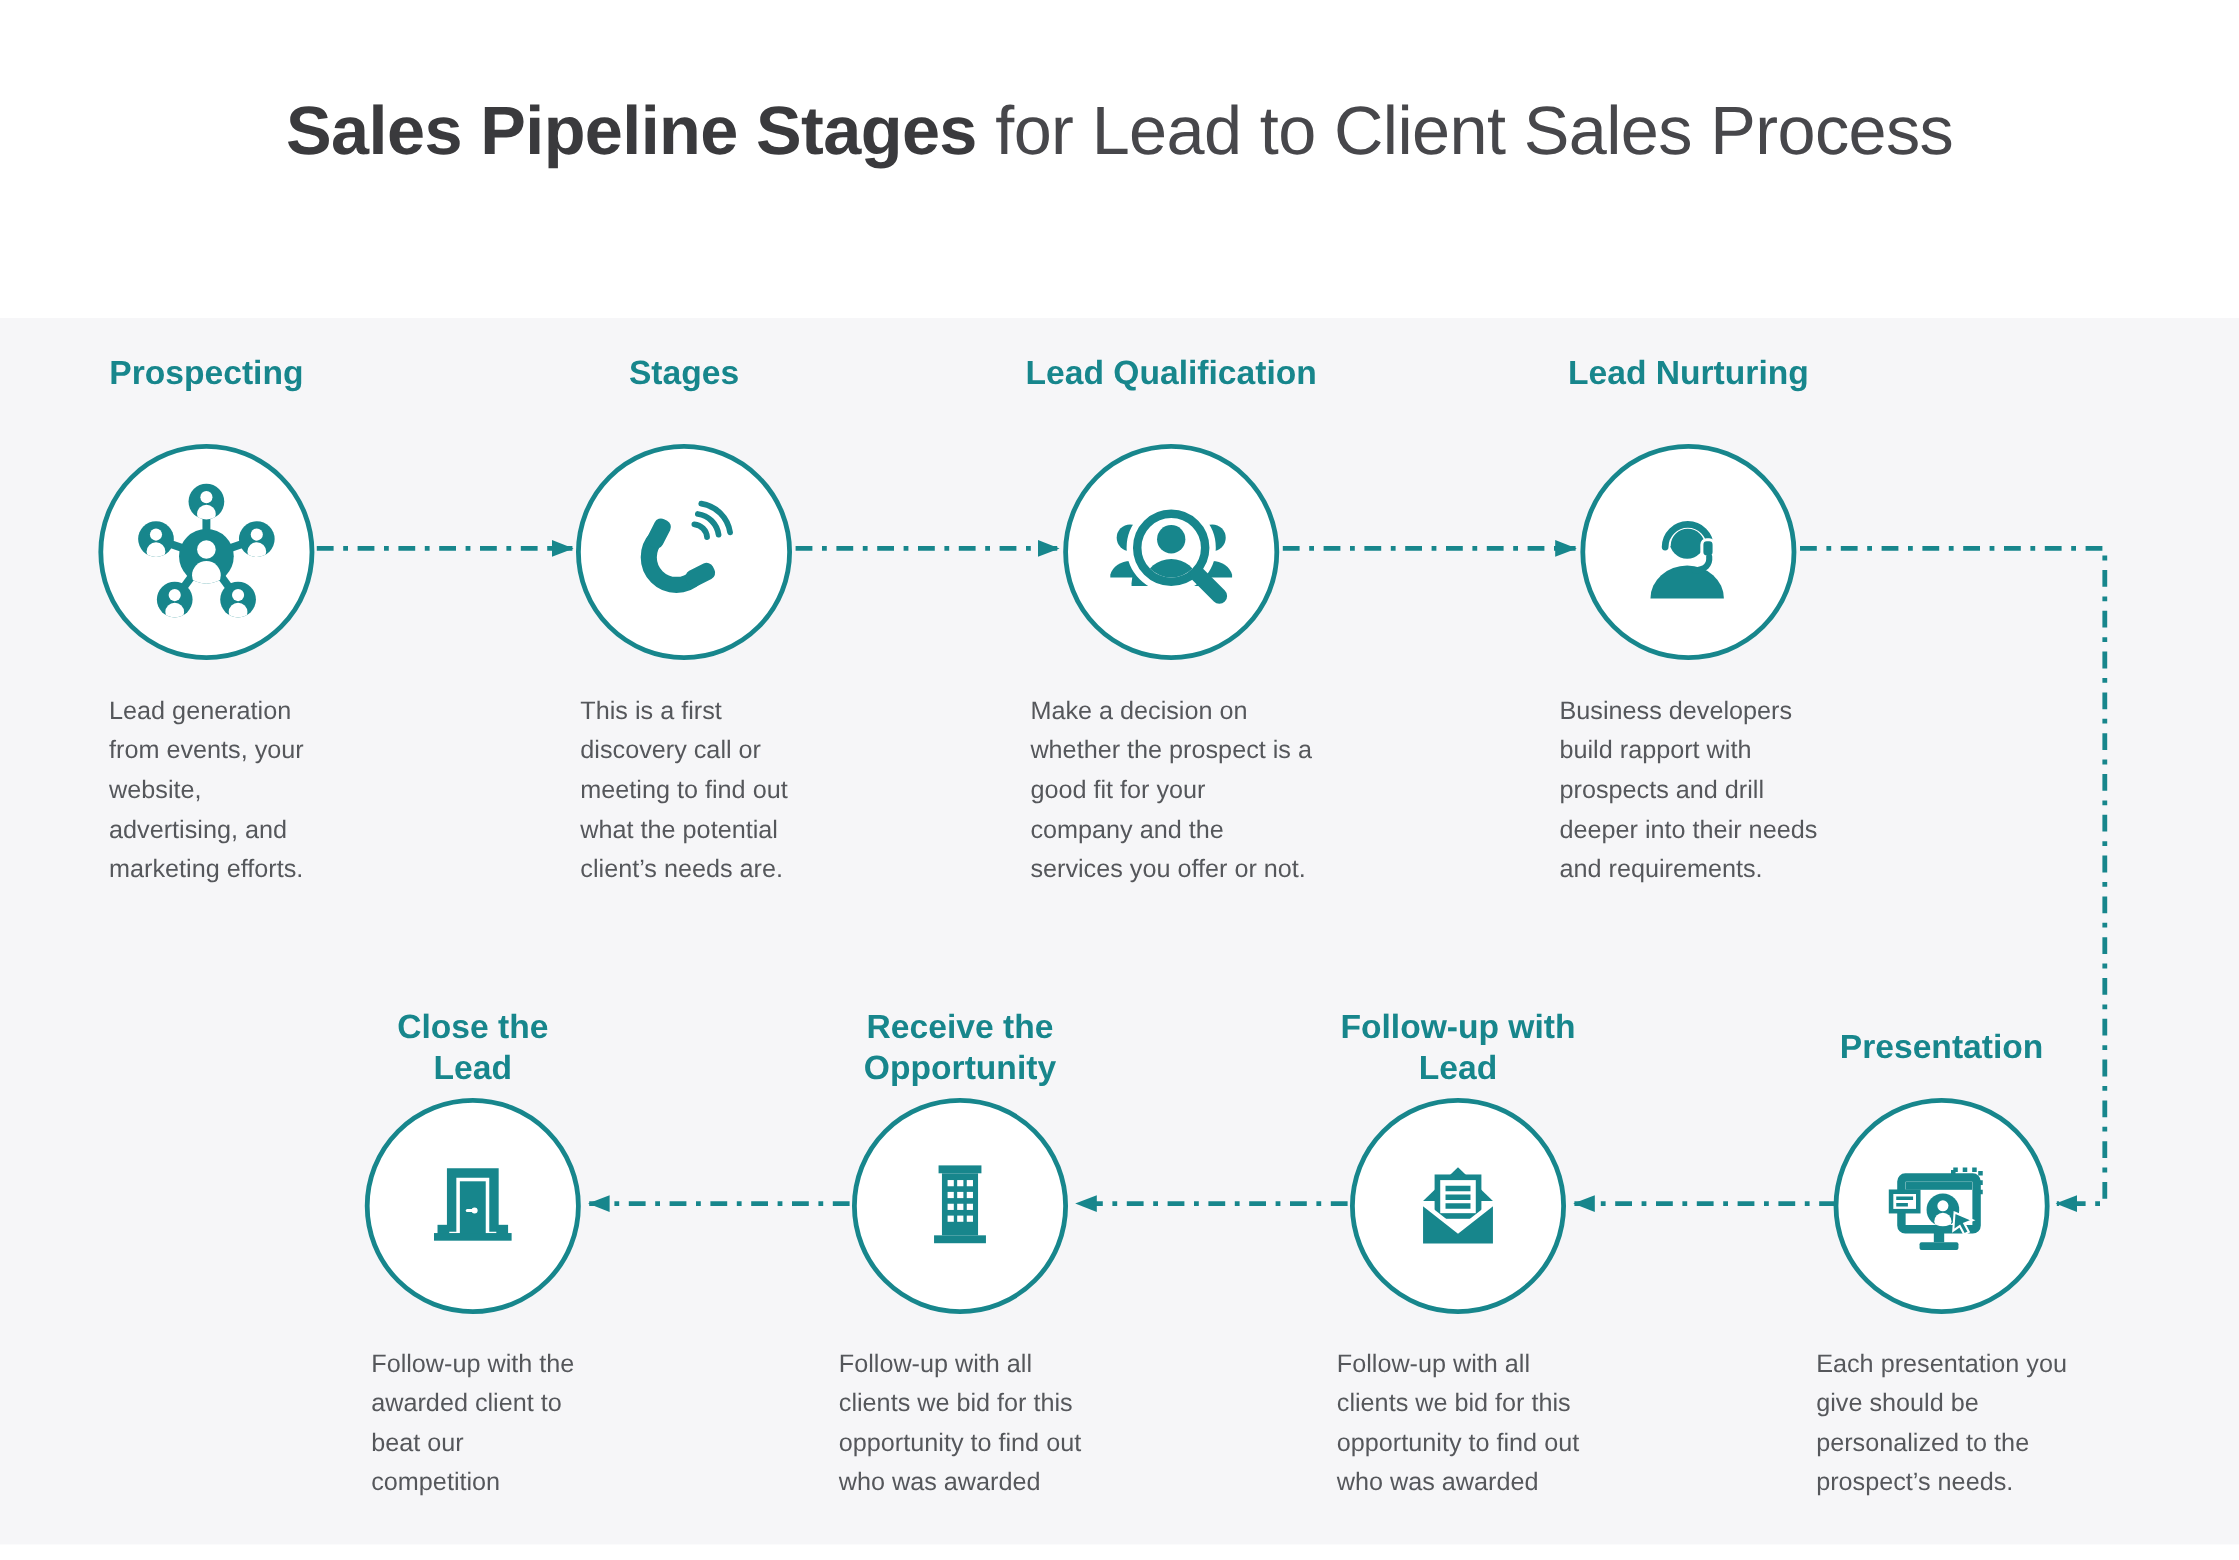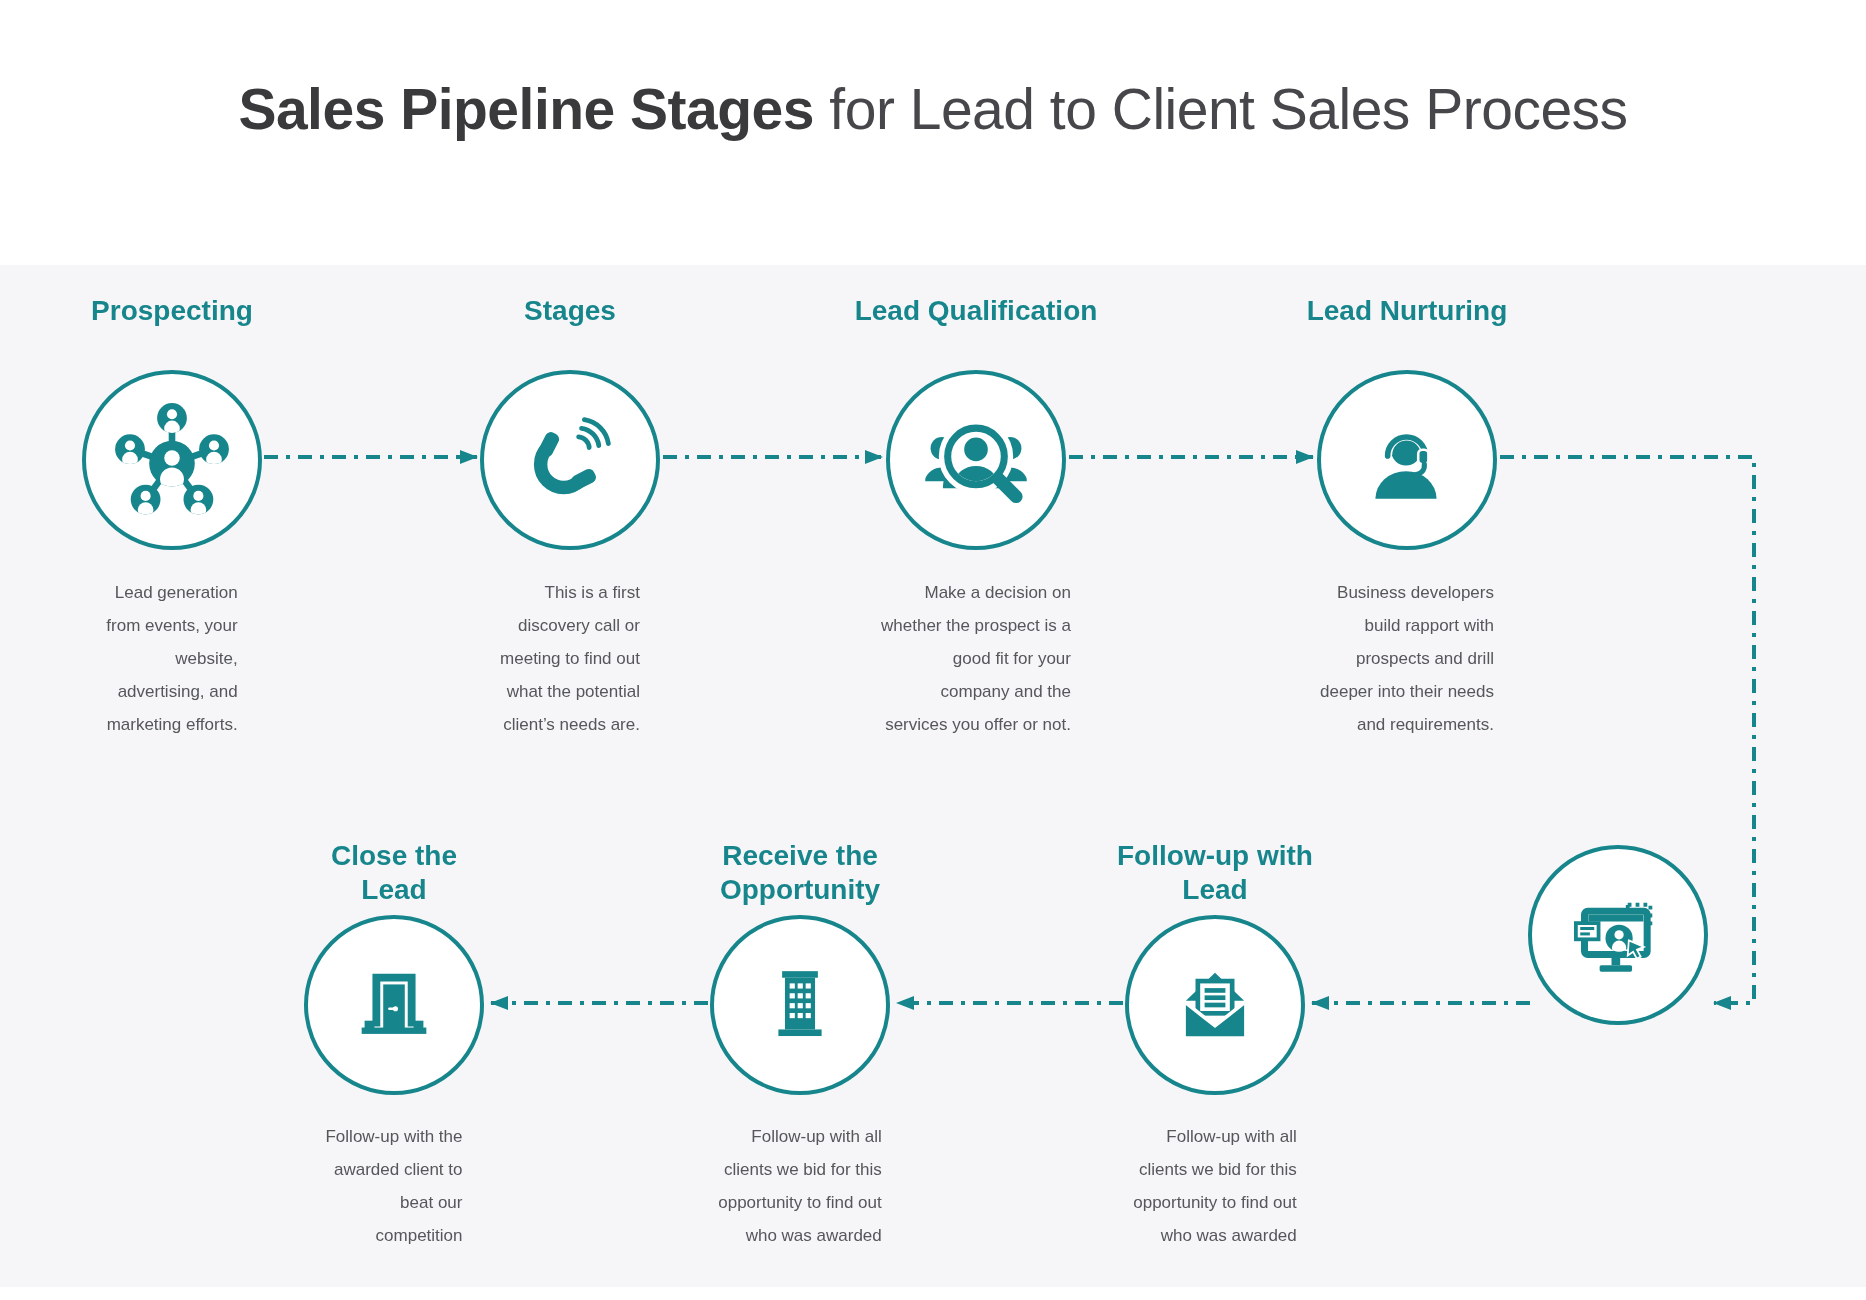--- a/index.html
+++ b/index.html
@@ -20,22 +20,22 @@
   .stage .title { color:var(--accent,#17868c); font-weight:700; font-size:28px; line-height:34px;
     text-align:center; white-space:pre-line; }
   .row1 { top:294px; }
   .row2 { top:838px; }
   .row2 .title { height:70px; display:flex; align-items:center; justify-content:center; }
   .circle { width:180px; height:180px; box-sizing:border-box; border-radius:50%;
     border:4px solid var(--accent,#17868c); background:var(--circle-fill,#fff);
     display:flex; align-items:center; justify-content:center; }
   .row1 .circle { margin-top:42px; }
   .row2 .circle { margin-top:7px; }
-  .desc { font-size:17px; line-height:33px; color:var(--desc-text,#55575b);
-    text-align:right; white-space:pre-line; }
+  .desc { font-size:21px; line-height:33px; color:var(--desc-text,#55575b);
+    text-align:left; white-space:pre-line; }
   .row1 .desc { margin-top:26px; }
   .row2 .desc { margin-top:25px; }
   .icon { display:block; color:var(--accent,#17868c); }
 </style>
 </head>
 <body>
 
 <svg width="0" height="0" style="position:absolute" aria-hidden="true">
   <defs>
     <clipPath id="discClip">
@@ -165,36 +165,41 @@
     </svg>
   </div>
   <div class="desc">Business developers
 build rapport with
 prospects and drill
 deeper into their needs
 and requirements.</div>
 </div>
 
 <div class="stage row2" style="left:1448px">
+  <div class="title">Presentation</div>
   <div class="circle">
     <svg class="icon" viewBox="0 0 100 100" width="108" height="108">
       <rect x="59" y="22" width="21" height="21" fill="none" stroke="currentColor" stroke-width="3.5" stroke-dasharray="3.5 3.8"></rect>
       <rect x="19" y="28" width="58" height="40" rx="3" fill="#fff" stroke="currentColor" stroke-width="6.5"></rect>
       <rect x="22.5" y="31.5" width="51" height="6" fill="currentColor"></rect>
       <rect x="44" y="68" width="8" height="10" fill="currentColor"></rect>
       <rect x="33" y="78" width="30" height="6" rx="1.5" fill="currentColor"></rect>
       <rect x="11" y="39" width="21" height="15" fill="#fff" stroke="currentColor" stroke-width="3.5"></rect>
       <g stroke="currentColor" stroke-width="2.8">
           <line x1="15" y1="44" x2="28" y2="44"></line>
           <line x1="15" y1="49" x2="24" y2="49"></line>
         </g>
       <use href="#persondisc" transform="translate(51,53) scale(0.63)"></use>
       <path d="M60,55 L74,61 L67.5,63.5 L71,70 L67.5,72 L64,65.5 L59,69 Z" fill="currentColor" stroke="#fff" stroke-width="1.6"></path>
     </svg>
   </div>
+  <div class="desc">Each presentation you
+give should be
+personalized to the
+prospect’s needs.</div>
 </div>
 
 <div class="stage row2" style="left:1045px">
   <div class="title">Follow-up with
 Lead</div>
   <div class="circle">
     <svg class="icon" viewBox="0 0 100 100" width="104" height="104">
       <path d="M50,19 L78,46 L22,46 Z" fill="currentColor"></path>
       <rect x="33.5" y="27" width="33" height="31" fill="#fff" stroke="currentColor" stroke-width="4.5"></rect>
       <g stroke="currentColor" stroke-width="4.5">

